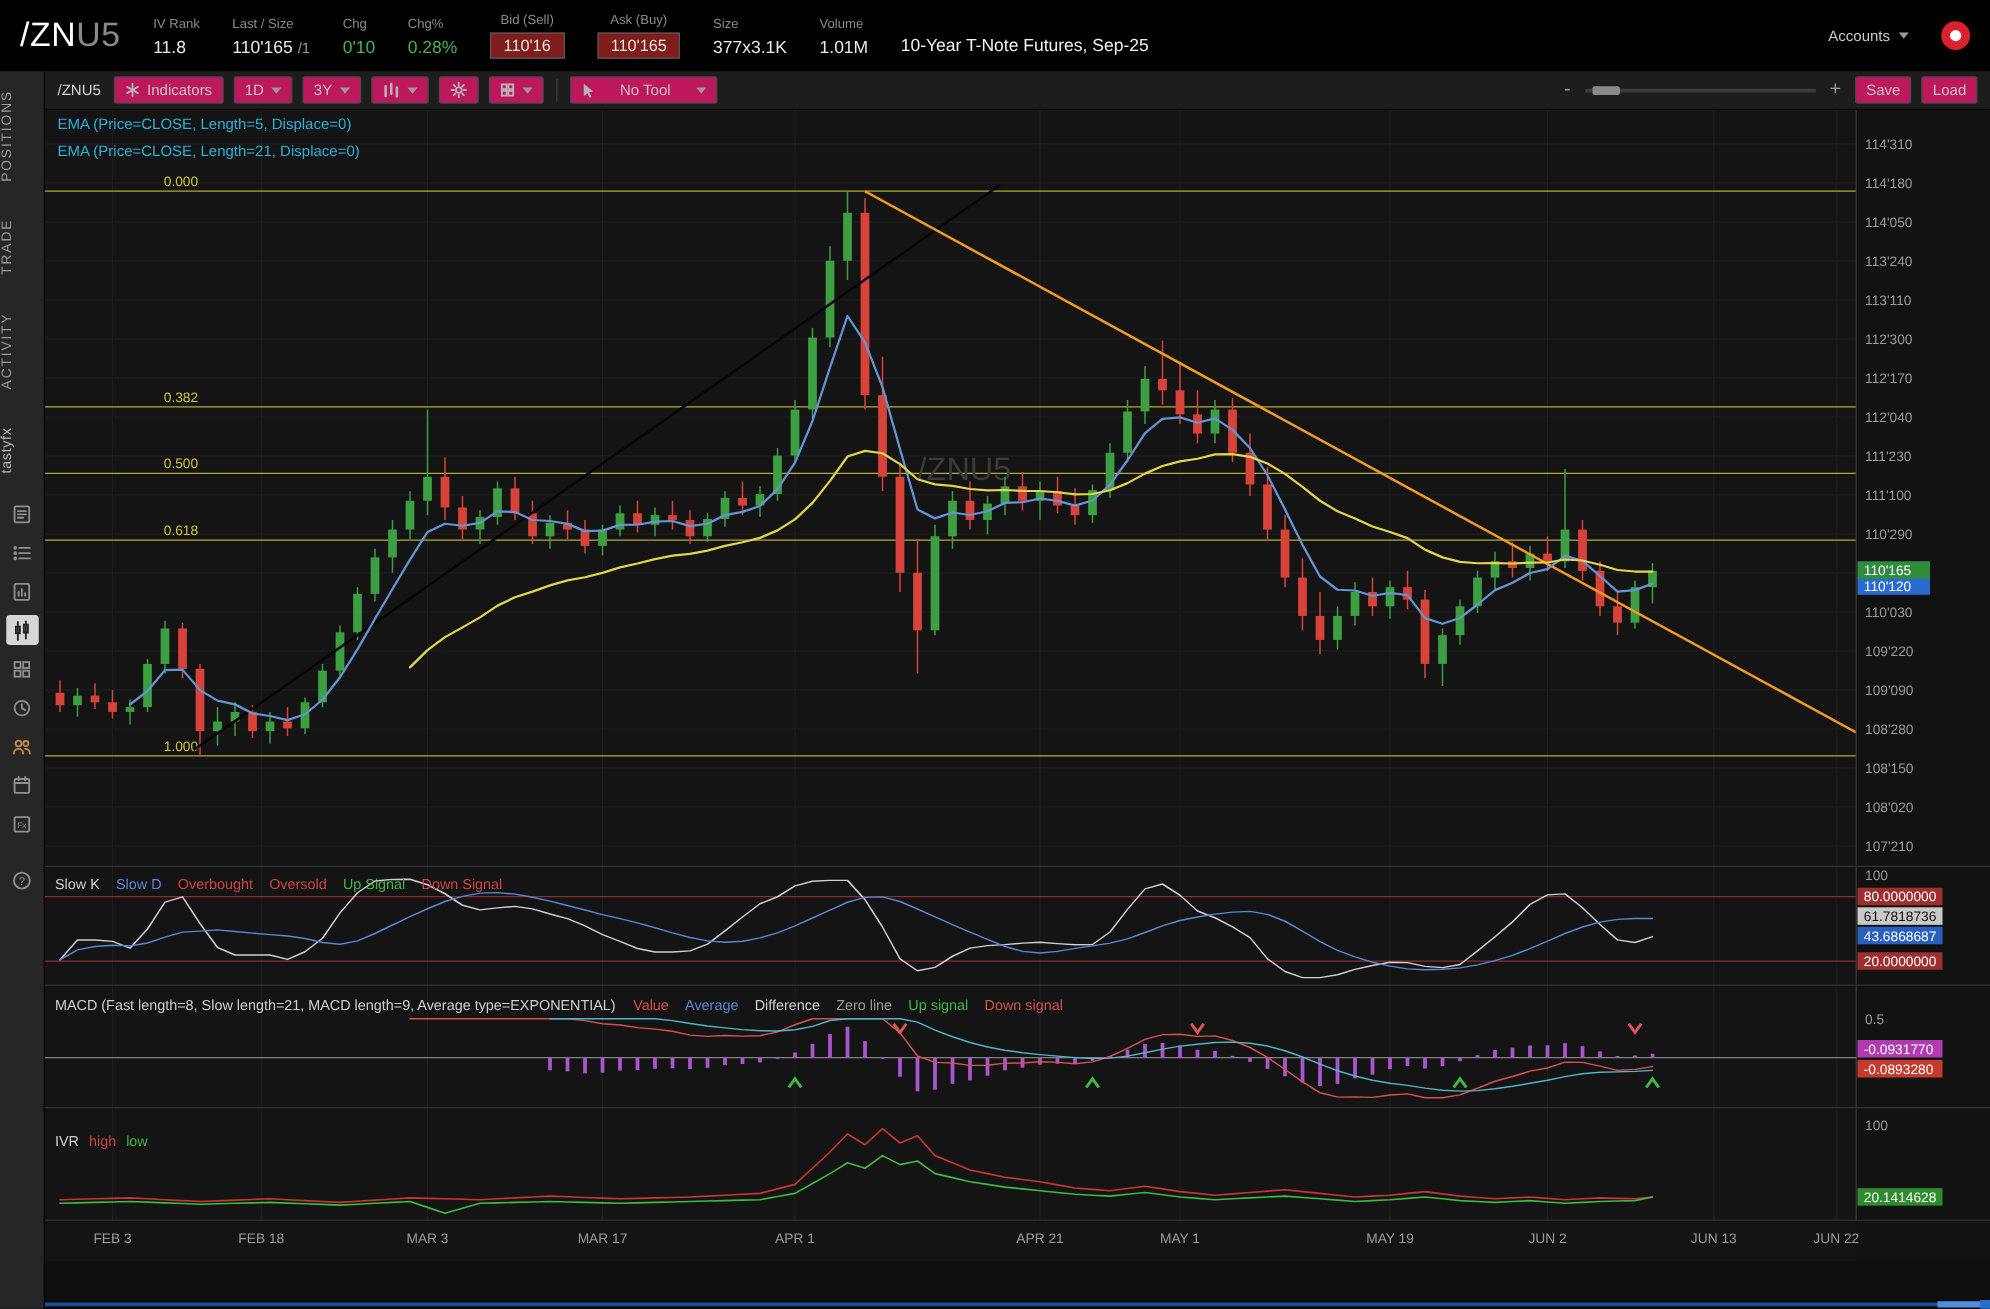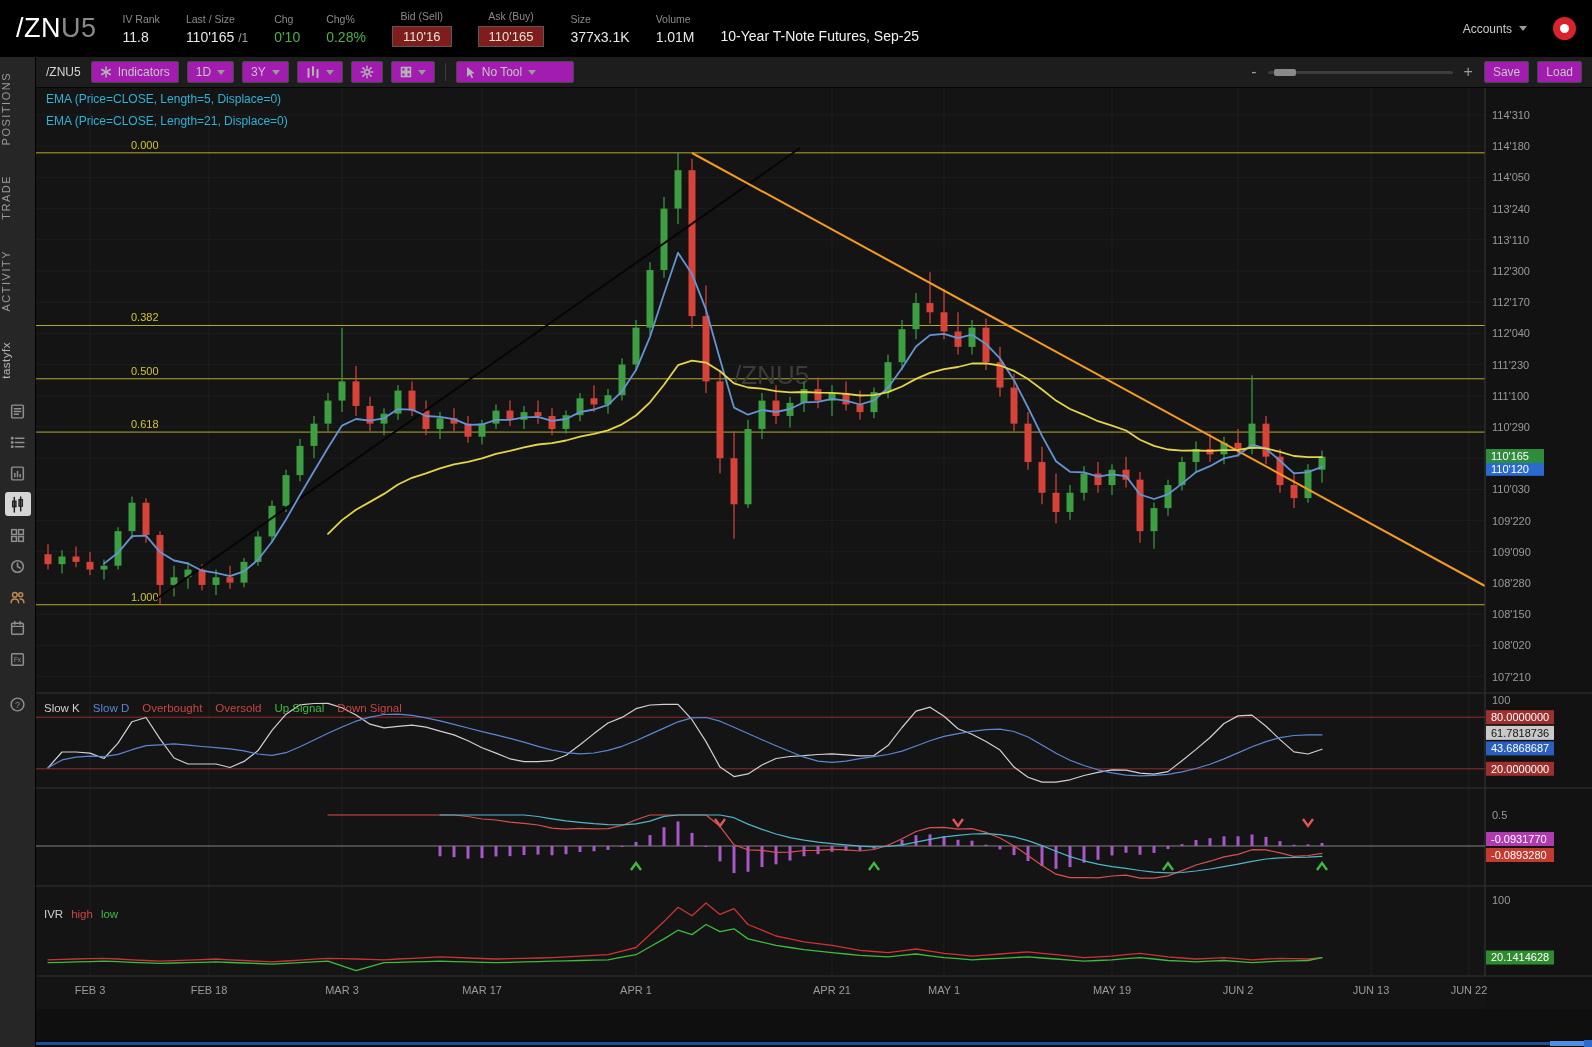--- a/index.html
+++ b/index.html
@@ -36,21 +36,21 @@
   .si{width:17px;height:17px;stroke:#8f8f8f;fill:none;stroke-width:1.4;stroke-linecap:round;}
   .side-icon.active .si{stroke:#222;}
   .si text{stroke:none;}
   .si.people{stroke:#c08a50;}
   .help-wrap{margin-top:14px;}
 
   
   .main-toolbar{position:absolute;top:57px;left:36px;width:1556px;height:31px;background:#1d1d1d;
     border-bottom:1px solid #050505;display:flex;align-items:center;gap:8px;padding:0 10px;}
   .tb-sym{color:#d5d5d5;font-size:12px;margin-right:2px;}
-  .tb-btn,.tb-dd{height:22px;background:#a21caf;border:1px solid #474747;border-radius:2px;color:#c5c5c5;
+  .tb-btn,.tb-dd{height:22px;background:#be185d;border:1px solid #474747;border-radius:2px;color:#c5c5c5;
     font-size:12px;display:inline-flex;align-items:center;gap:6px;padding:0 8px;cursor:pointer;white-space:nowrap;}
   .ti{stroke:#b5b5b5;fill:none;stroke-width:1.5;stroke-linecap:round;}
   .tb-sep{width:1px;height:18px;background:#3c3c3c;margin:0 2px;}
   .tb-spacer{flex:1;}
   .zoom-minus,.zoom-plus{color:#9a9a9a;font-size:16px;padding:0 3px;cursor:pointer;}
   .zoom-slider{width:185px;height:3px;background:#3c3c3c;border-radius:2px;position:relative;cursor:pointer;}
   .zoom-handle{position:absolute;left:6px;top:-2px;width:22px;height:7px;background:#8a8a8a;border-radius:2px;}
 
   
   .chart-region{position:absolute;top:88px;left:36px;width:1556px;height:959px;background:#0f0f0f;}
@@ -236,21 +236,21 @@
   <button class="tb-dd">
     <svg class="ti" width="12" height="12" viewBox="0 0 12 12">
         <rect x="1.5" y="1.5" width="3.8" height="3.8"></rect>
         <rect x="6.7" y="1.5" width="3.8" height="3.8"></rect>
         <rect x="1.5" y="6.7" width="3.8" height="3.8"></rect>
         <rect x="6.7" y="6.7" width="3.8" height="3.8"></rect>
       </svg>
     <i class="chev"></i>
   </button>
   <div class="tb-sep"></div>
-  <button class="tb-dd" style="min-width:118px;justify-content:flex-start;">
+  <button class="tb-dd" style="min-width:118px;justify-content:space-between;">
     <svg width="11" height="13" viewBox="0 0 11 13">
         <path d="M2,1 L2,11 L4.8,8.6 L6.6,12.2 L8.2,11.4 L6.4,7.8 L9.6,7.2 Z" fill="#b5b5b5"></path>
       </svg>
     <span>No Tool</span>
     <i class="chev"></i>
   </button>
   <div class="tb-spacer"></div>
   <span class="zoom-minus">-</span>
   <div class="zoom-slider">
       <div class="zoom-handle"></div>
@@ -640,20 +640,31 @@
   <div class="study-header stoch-h">
     <span style="display:flex;gap:13px;" id="stoch-legend">
         <span class="leg-item" style="color: rgb(207, 207, 207);">Slow K</span>
         <span class="leg-item" style="color: rgb(92, 133, 214);">Slow D</span>
         <span class="leg-item" style="color: rgb(204, 68, 68);">Overbought</span>
         <span class="leg-item" style="color: rgb(204, 68, 68);">Oversold</span>
         <span class="leg-item" style="color: rgb(63, 186, 63);">Up Signal</span>
         <span class="leg-item" style="color: rgb(204, 68, 68);">Down Signal</span>
       </span>
   </div>
+  <div class="study-header macd-h">
+    <span class="study-title" style="color: rgb(207, 207, 207);">MACD (Fast length=8, Slow length=21, MACD length=9, Average type=EXPONENTIAL)</span>
+    <span style="display:flex;gap:13px;" id="macd-legend">
+        <span class="leg-item" style="color: rgb(216, 80, 80);">Value</span>
+        <span class="leg-item" style="color: rgb(92, 133, 214);">Average</span>
+        <span class="leg-item" style="color: rgb(207, 207, 207);">Difference</span>
+        <span class="leg-item" style="color: rgb(154, 154, 154);">Zero line</span>
+        <span class="leg-item" style="color: rgb(63, 186, 63);">Up signal</span>
+        <span class="leg-item" style="color: rgb(216, 80, 80);">Down signal</span>
+      </span>
+  </div>
   <div class="study-header ivr-h">
     <span class="study-title">IVR</span>
     <span style="display:flex;gap:8px;" id="ivr-legend">
         <span class="leg-item" style="color: rgb(204, 68, 68);">high</span>
         <span class="leg-item" style="color: rgb(63, 186, 63);">low</span>
       </span>
   </div>
 
   <div class="hscrollbar">
     <div class="hsb-track"></div>

